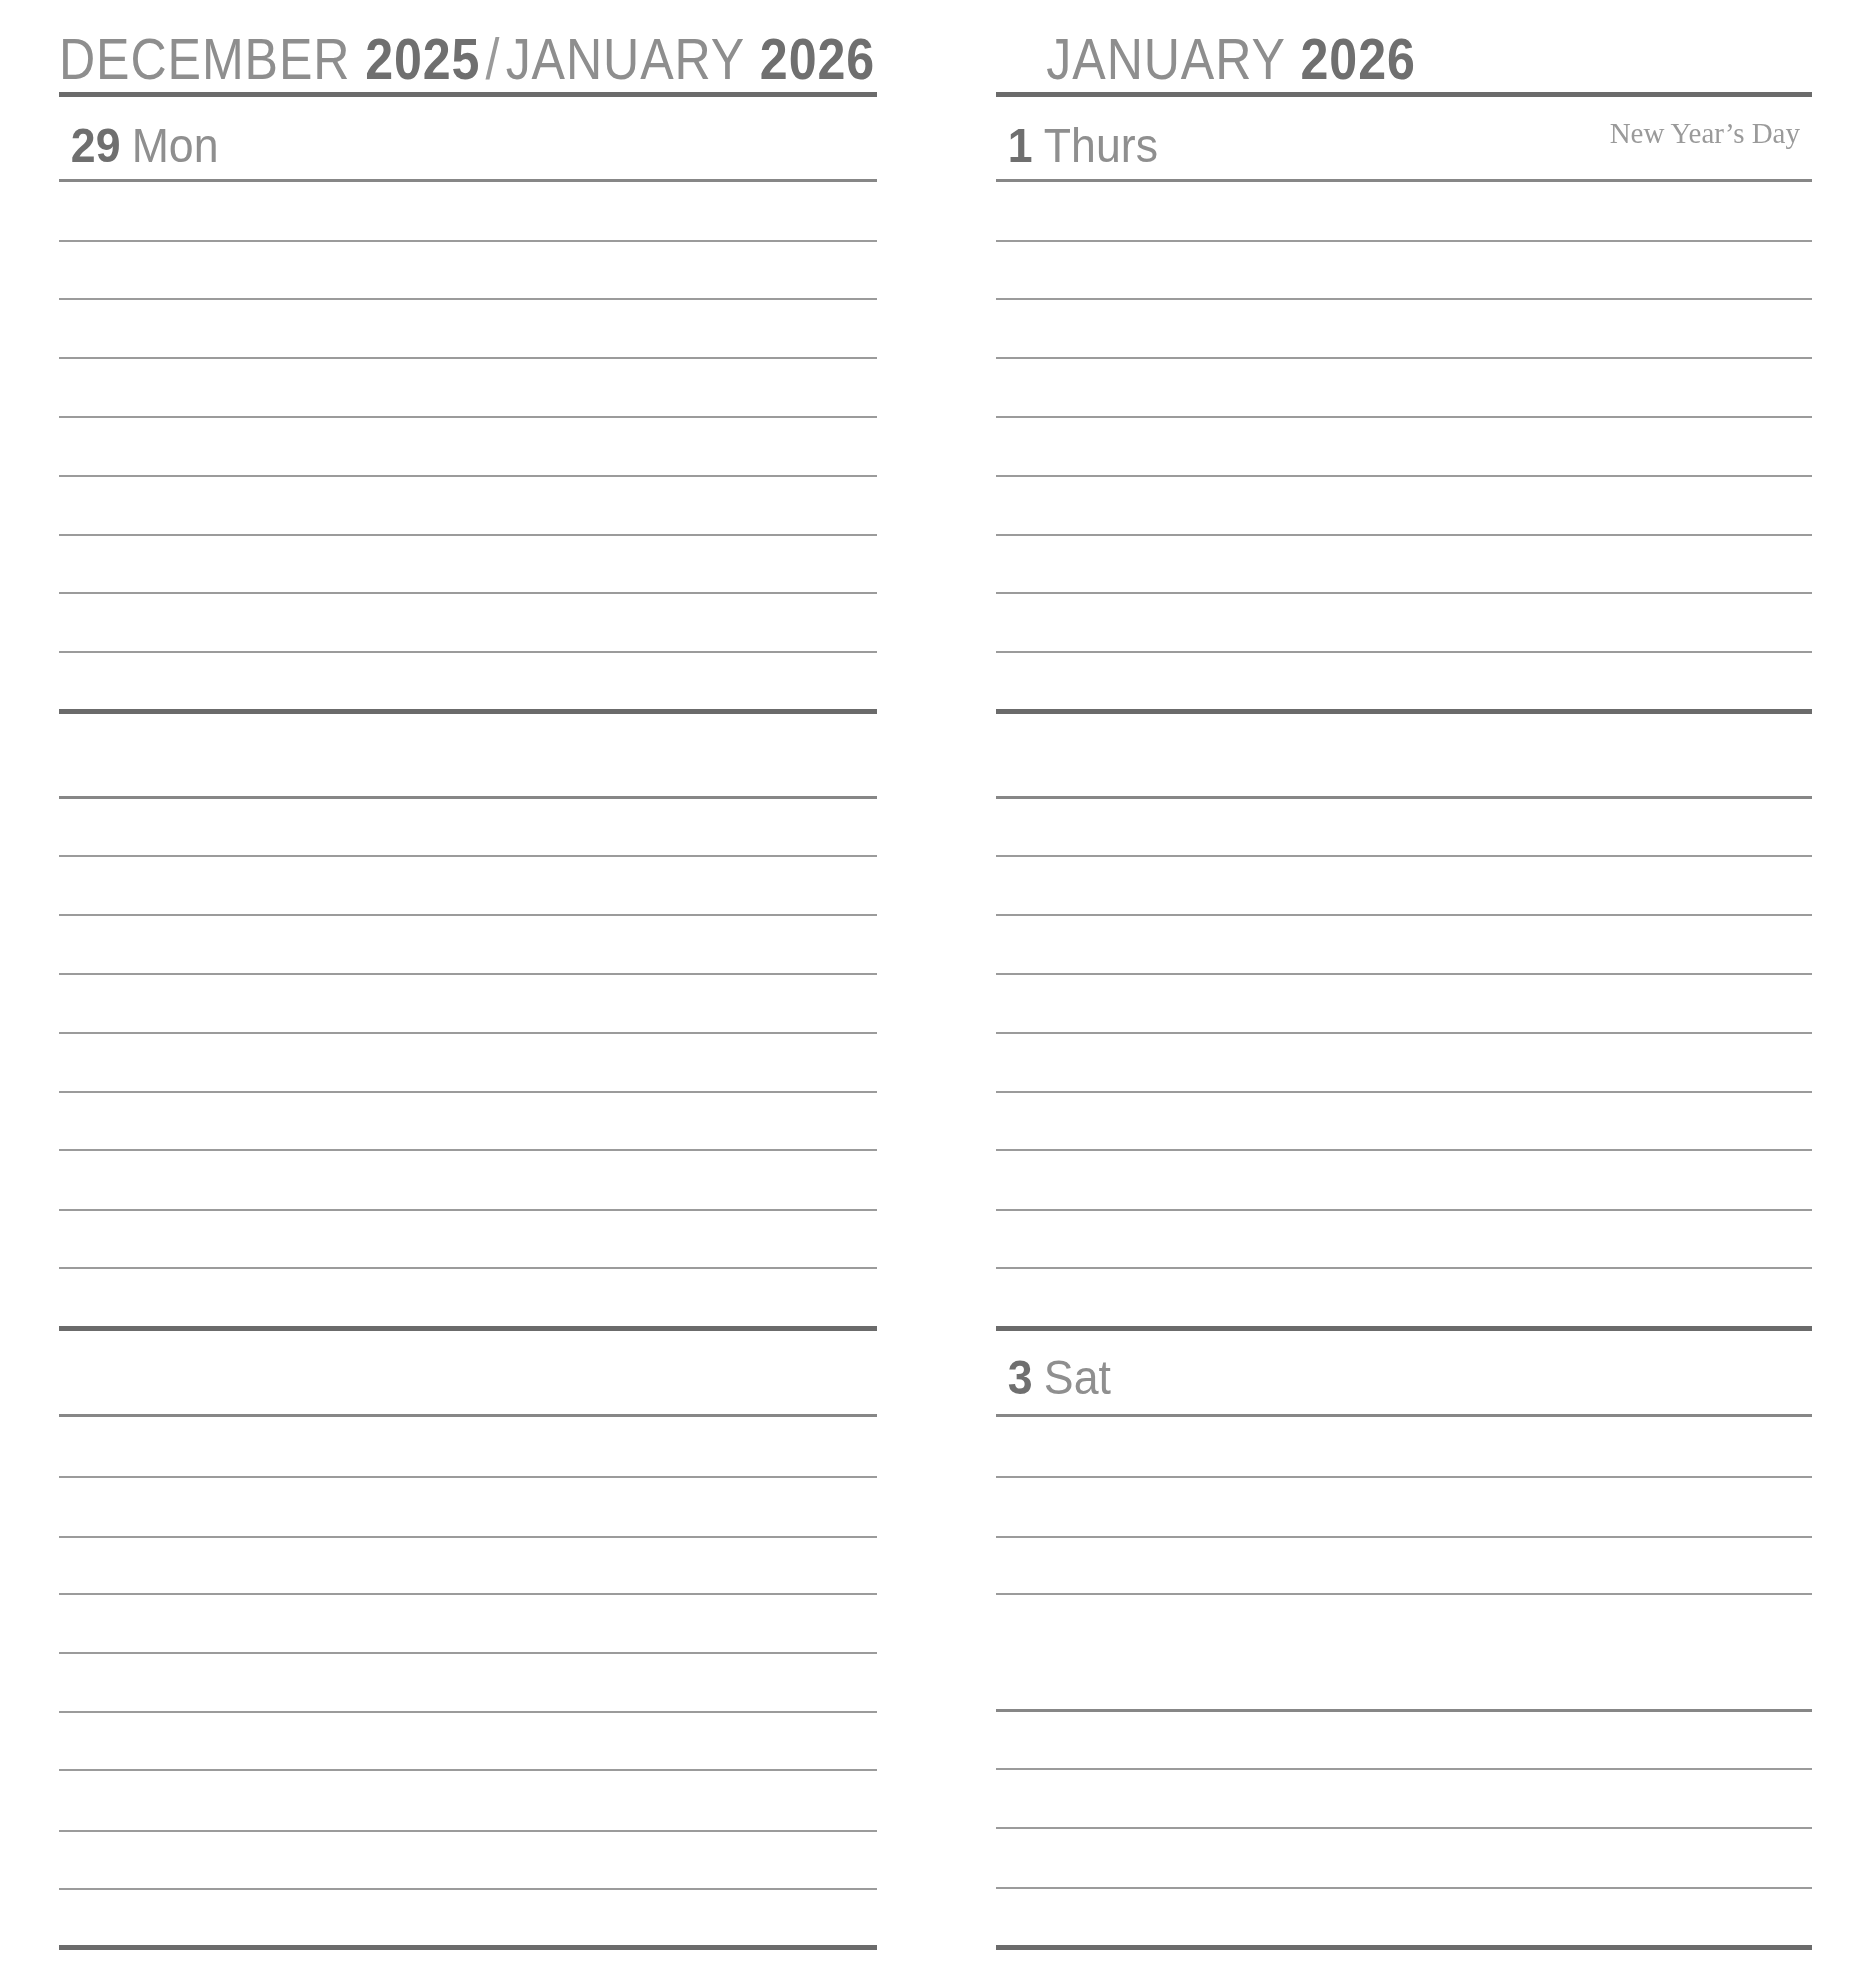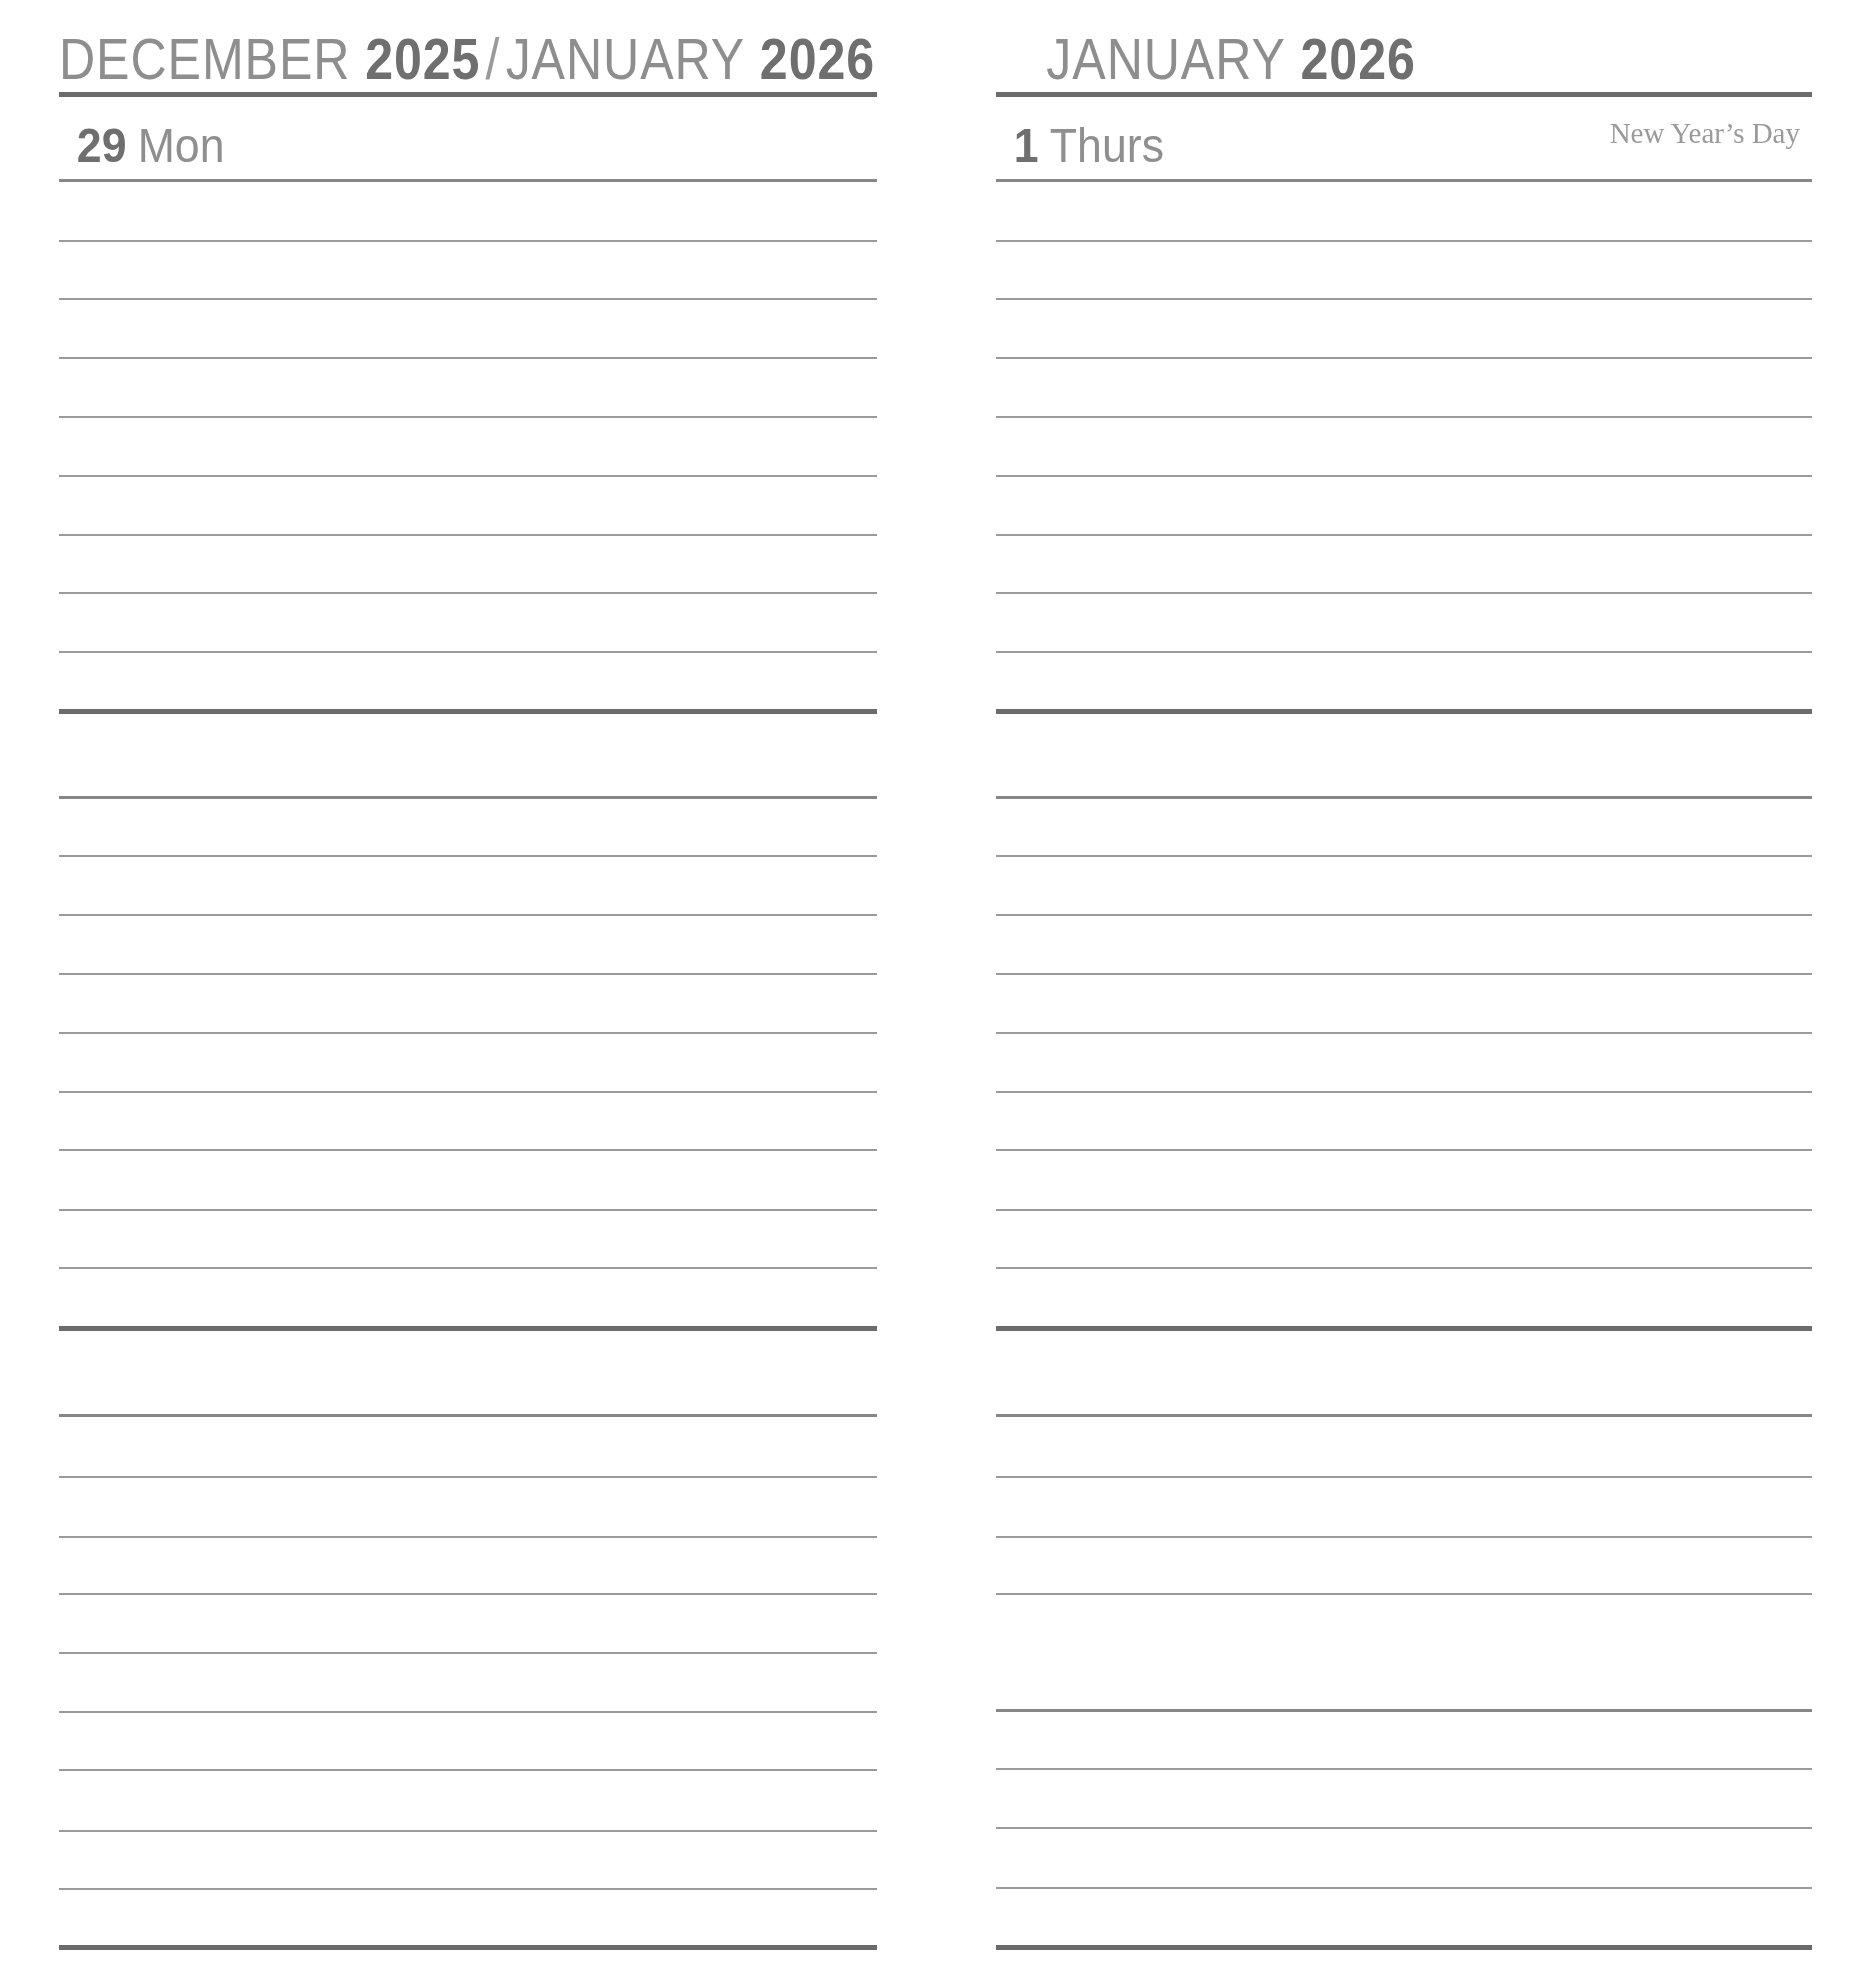--- a/index.html
+++ b/index.html
@@ -23,21 +23,21 @@
     display:inline-block;font-size:57px;line-height:59px;font-weight:400;
     color:#8e8e8e;letter-spacing:1px;transform:scaleX(.88);
   }
   .title-row.tl .title-text{transform-origin:0 50%;}
   .title-row.tr{text-align:left;}
   .title-row.tr .title-text{transform-origin:100% 50%;}
   .title-text b{font-weight:700;color:#6f6f6f;}
   .title-text .sep{font-weight:400;color:#9a9a9a;padding:0 6px;}
 
   
-  .label{position:absolute;left:16px;right:0;height:46px;}
+  .label{position:absolute;left:10px;right:0;height:46px;}
   .ltext{
     display:inline-block;white-space:nowrap;padding-left:2px;
     transform:scaleX(.93);transform-origin:0 50%;
     font-size:48px;line-height:46px;
   }
   .dnum{font-weight:700;color:#6f6f6f;}
   .dname{font-weight:400;color:#8f8f8f;margin-left:12px;}
 
   
   .note{
@@ -119,20 +119,23 @@
   <div class="ln" style="top:855px"></div>
   <div class="ln" style="top:914px"></div>
   <div class="ln" style="top:973px"></div>
   <div class="ln" style="top:1032px"></div>
   <div class="ln" style="top:1091px"></div>
   <div class="ln" style="top:1149px"></div>
   <div class="ln" style="top:1209px"></div>
   <div class="ln" style="top:1267px"></div>
   <div class="thick" style="top:1326px"></div>
 
+  <div class="label" style="top:1355px">
+    <span class="ltext"><span class="dnum">3</span><span class="dname">Sat</span></span>
+  </div>
   <div class="ul" style="top:1414px"></div>
   <div class="ln" style="top:1476px"></div>
   <div class="ln" style="top:1536px"></div>
   <div class="ln" style="top:1593px"></div>
 
   <div class="ul" style="top:1709px"></div>
   <div class="ln" style="top:1768px"></div>
   <div class="ln" style="top:1827px"></div>
   <div class="ln" style="top:1887px"></div>
   <div class="thick" style="top:1945px"></div>

